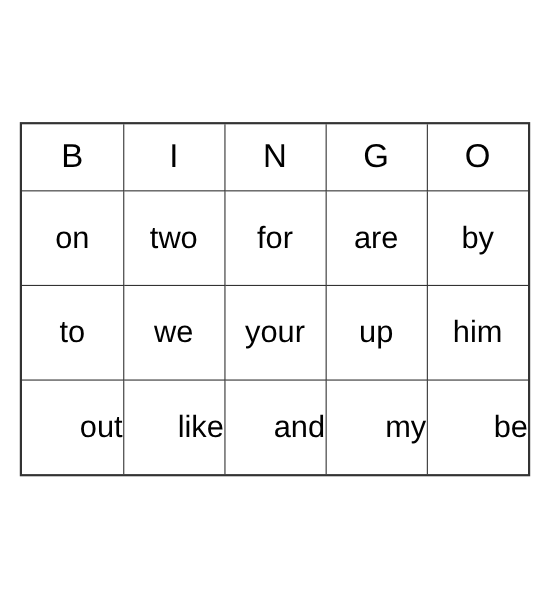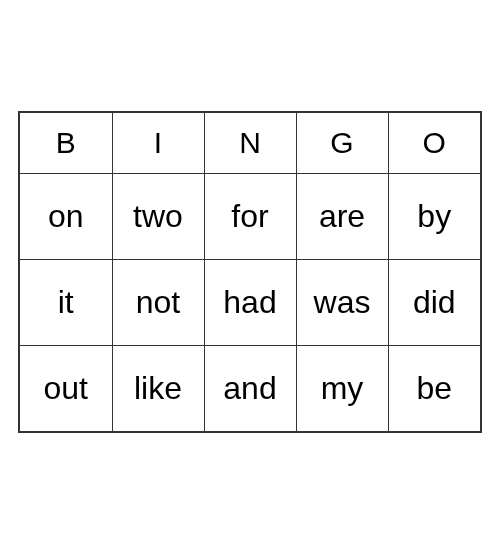--- a/index.html
+++ b/index.html
@@ -28,33 +28,34 @@
       width: 460px;
     }
 
     .bingo-table td,
     .bingo-table th {
       border: 1.5px solid #333;
       text-align: center;
       vertical-align: middle;
       width: 92px;
       height: 86px;
-      font-size: 32px;
+      font-size: 28px;
       font-weight: normal;
     }
 
     .bingo-table thead th {
       height: 60px;
       font-size: 30px;
       font-weight: normal;
       border-top: none;
     }
 
     .bingo-table tr:last-child td {
       border-bottom: none;
+      text-align: right;
     }
 
     .bingo-table tr td:first-child,
     .bingo-table tr th:first-child {
       border-left: none;
     }
 
     .bingo-table tr td:last-child,
     .bingo-table tr th:last-child {
       border-right: none;
@@ -84,25 +85,25 @@
     </thead>
     <tbody>
       <tr>
         <td>on</td>
         <td>two</td>
         <td>for</td>
         <td>are</td>
         <td>by</td>
       </tr>
       <tr>
-        <td>it</td>
-        <td>not</td>
-        <td>had</td>
-        <td>was</td>
-        <td>did</td>
+        <td>to</td>
+        <td>we</td>
+        <td>your</td>
+        <td>up</td>
+        <td>him</td>
       </tr>
       <tr>
         <td>out</td>
         <td>like</td>
         <td>and</td>
         <td>my</td>
         <td>be</td>
       </tr>
     </tbody>
   </table>

